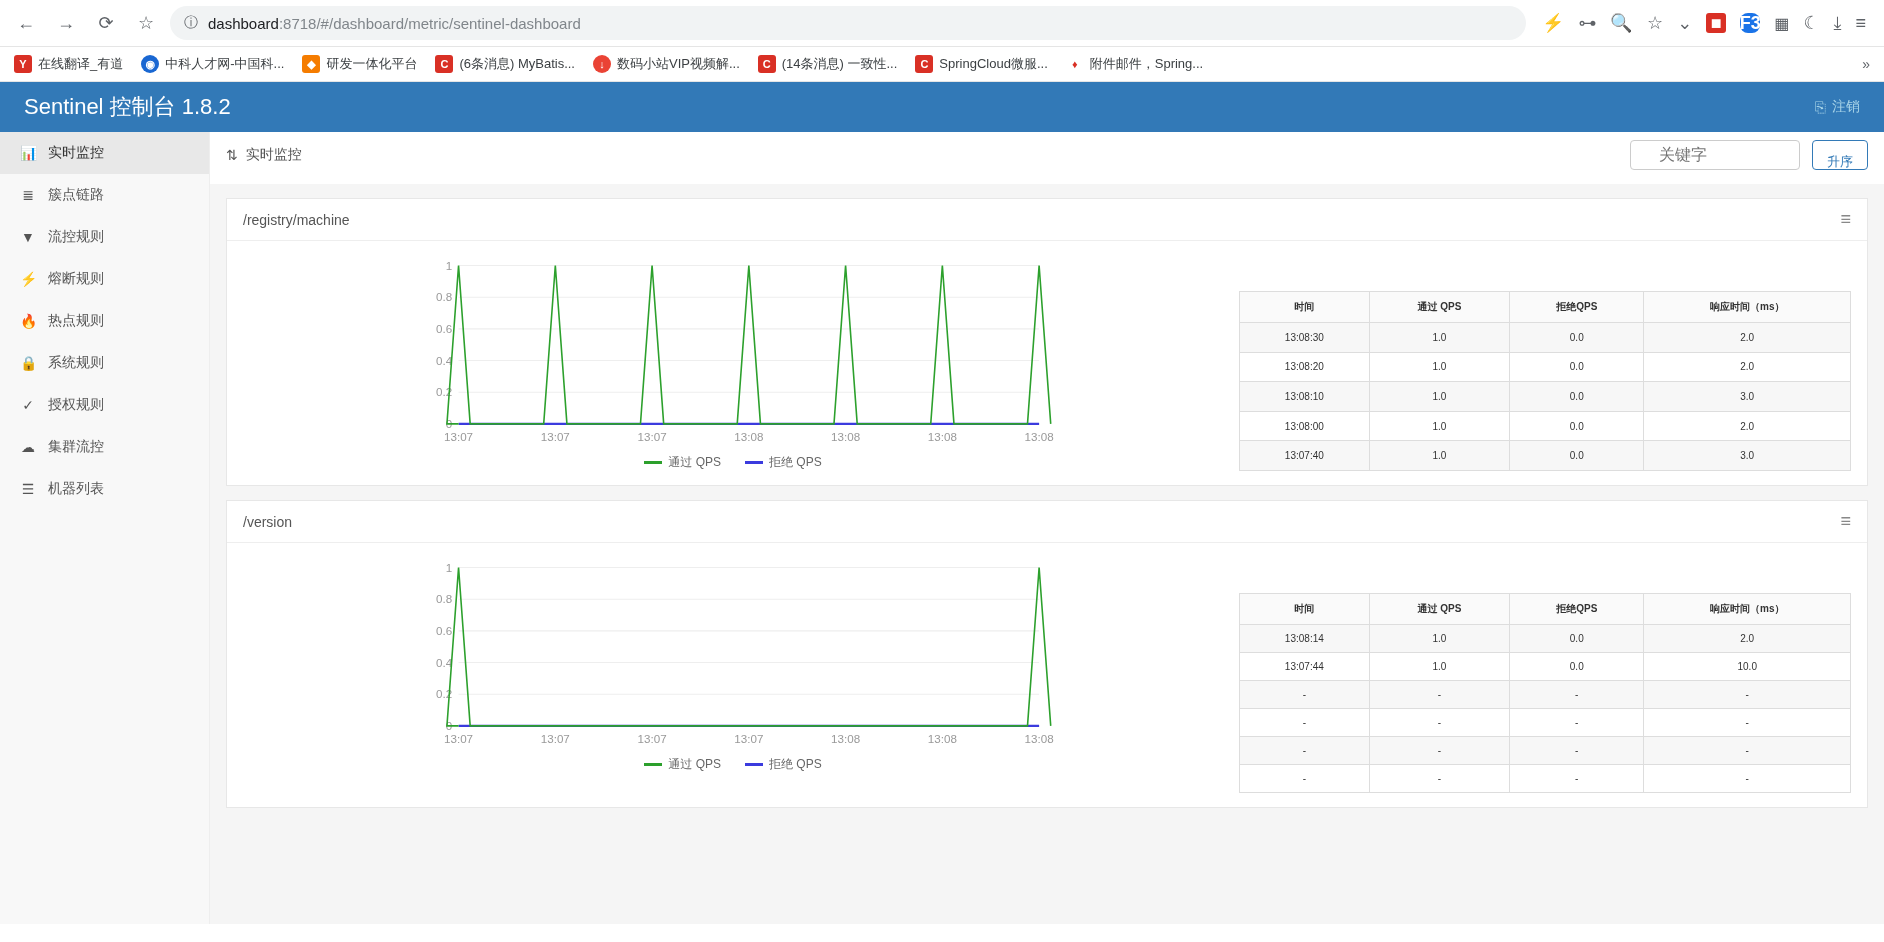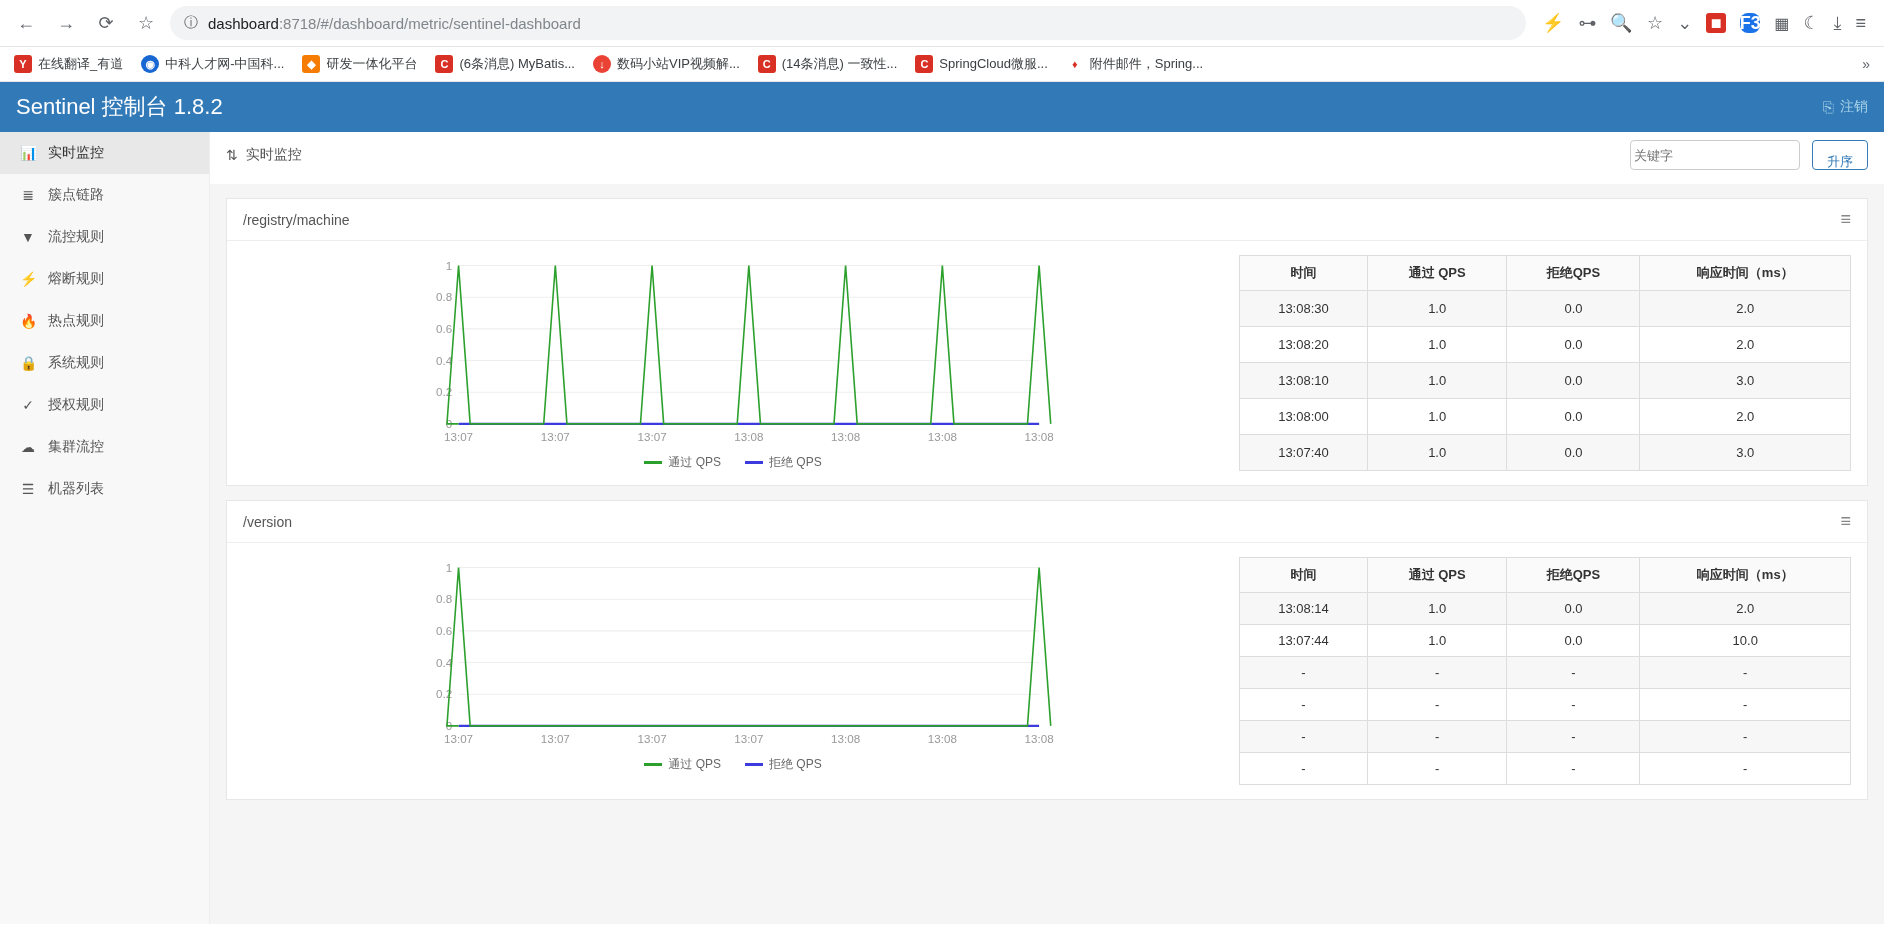--- a/index.html
+++ b/index.html
@@ -22,50 +22,50 @@
     .bm-icon { width:18px; height:18px; border-radius:3px; display:flex; align-items:center; justify-content:center; font-size:11px; font-weight:bold; flex-shrink:0;}
     .bm-icon.y{ background:#d93025; color:#fff;}
     .bm-icon.globe{ background:#1967d2; color:#fff; border-radius:50%;}
     .bm-icon.orange{ background:#f57c00; color:#fff;}
     .bm-icon.c{ background:#d93025; color:#fff;}
     .bm-icon.dl{ background:#ea4335; color:#fff; border-radius:50%;}
     .bm-icon.fire{ color:#d93025; background:transparent;}
     .bookmarks .more { margin-left:auto; color:#5f6368; cursor:pointer;}
 
     
-    .app-header { background:#3279b7; color:#fff; height:50px; display:flex; align-items:center; padding:0 16px; justify-content:space-between; }
+    .app-header { background:#3279b7; color:#fff; height:50px; display:flex; align-items:center; padding:0 24px; justify-content:space-between; }
     .app-title { font-size:22px; font-weight:400; }
     .logout { display:flex; align-items:center; gap:6px; color:#a8d4e8; cursor:pointer; font-size:14px; }
 
     
     .layout { display:flex; }
     .sidebar { width:210px; background:#f8f8f8; border-right:1px solid #eee; min-height: calc(100vh - 150px); }
     .sidebar-item { display:flex; align-items:center; gap:12px; padding:12px 20px; color:#555; cursor:pointer; font-size:14px; }
     .sidebar-item.active { background:#e8e8e8; color:#333; }
     .sb-icon { width:16px; display:inline-block; text-align:center; font-size:14px; }
 
     .main { flex:1; background:#f5f5f5; padding:0 16px 16px; }
     .page-head { display:flex; align-items:center; padding:8px 0 14px; gap:10px; justify-content: space-between; background:#fff; margin: 0 -16px; padding: 8px 16px 14px;}
     .page-head-left{ display:flex; align-items:center; gap:8px; color:#555;}
     .page-head-right{ display:flex; align-items:center; gap:12px;}
-    .search-input { width:170px; height:30px; border:1px solid #ccc; border-radius:4px; padding:0 3px; font-size:13px; color:#a16207;}
+    .search-input { width:170px; height:30px; border:1px solid #ccc; border-radius:4px; padding:0 28px; font-size:16px; color:#a16207;}
     .sort-btn { height:30px; padding:12px 14px; border:1px solid #337ab7; color:#337ab7; background:#fff; border-radius:4px; cursor:pointer; font-size:13px;}
 
     .panel { background:#fff; border:1px solid #e7e7e7; border-radius:0; margin-top:14px; }
     .panel-head { display:flex; align-items:center; justify-content:space-between; padding:10px 16px; border-bottom:1px solid #eee; color:#555; font-size:14px;}
     .panel-menu { font-size:18px; color:#888; cursor:pointer;}
     .panel-body { display:flex; padding:14px 16px; gap:16px; }
 
     .chart-wrap { flex:1; }
     .chart-svg { width:100%; height:190px; }
     .chart-legend { display:flex; justify-content:center; gap:24px; margin-top:6px; font-size:12px; color:#666;}
     .legend-item { display:flex; align-items:center; gap:6px;}
     .legend-swatch { width:18px; height:3px; }
 
-    .data-table { flex: 0 0 612px; border:1px solid #ddd; border-collapse: collapse; font-size:13px; }
+    .data-table { flex: 0 0 612px; border:1px solid #ddd; border-collapse: collapse; font-size:10px;margin-top:36px; }
     .data-table th, .data-table td { border:1px solid #ddd; padding:8px 10px; text-align:center; }
     .data-table th { background:#fafafa; font-weight:600; color:#333;}
     .data-table tr:nth-child(odd) td { background:#f7f7f7; }
     .data-table tr:nth-child(even) td { background:#fff; }
 
     .axis-text { font-size:11px; fill:#999; }
     .grid-line { stroke:#eee; stroke-width:1; }
     .line-pass { stroke:#2ca02c; stroke-width:1.5; fill:none; }
     .line-reject { stroke:#3b3bde; stroke-width:2; fill:none; }
   </style>

